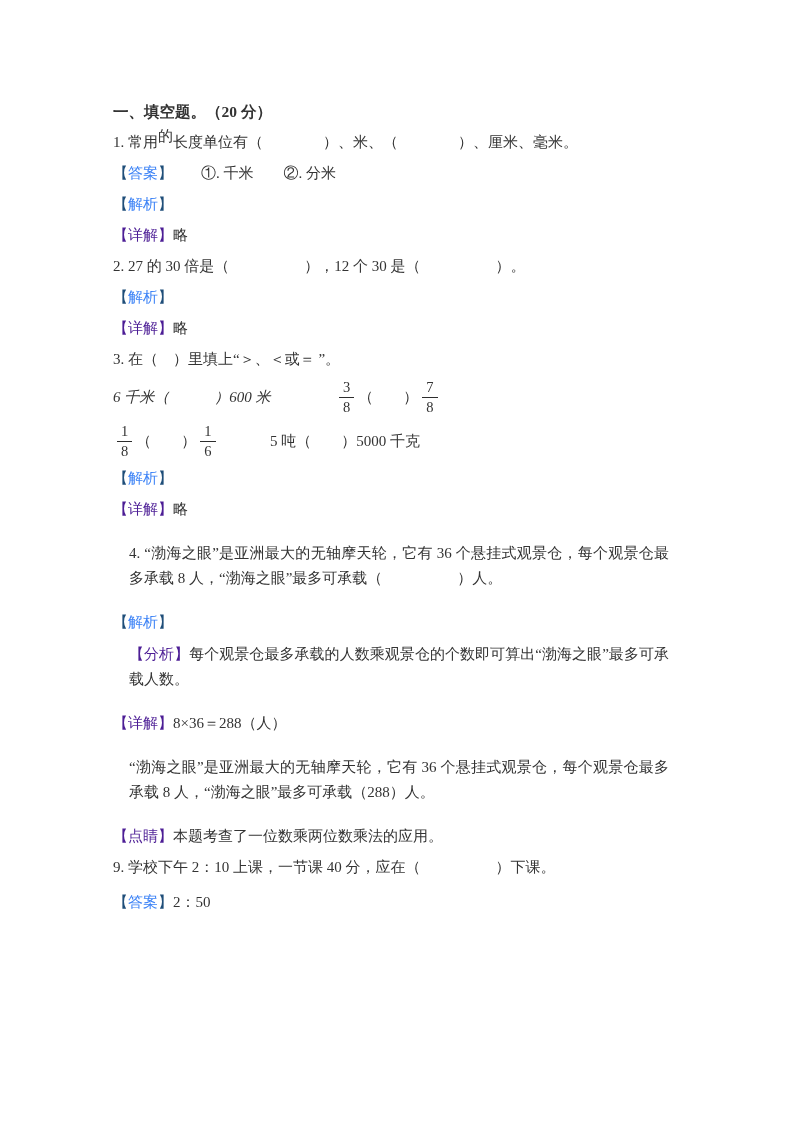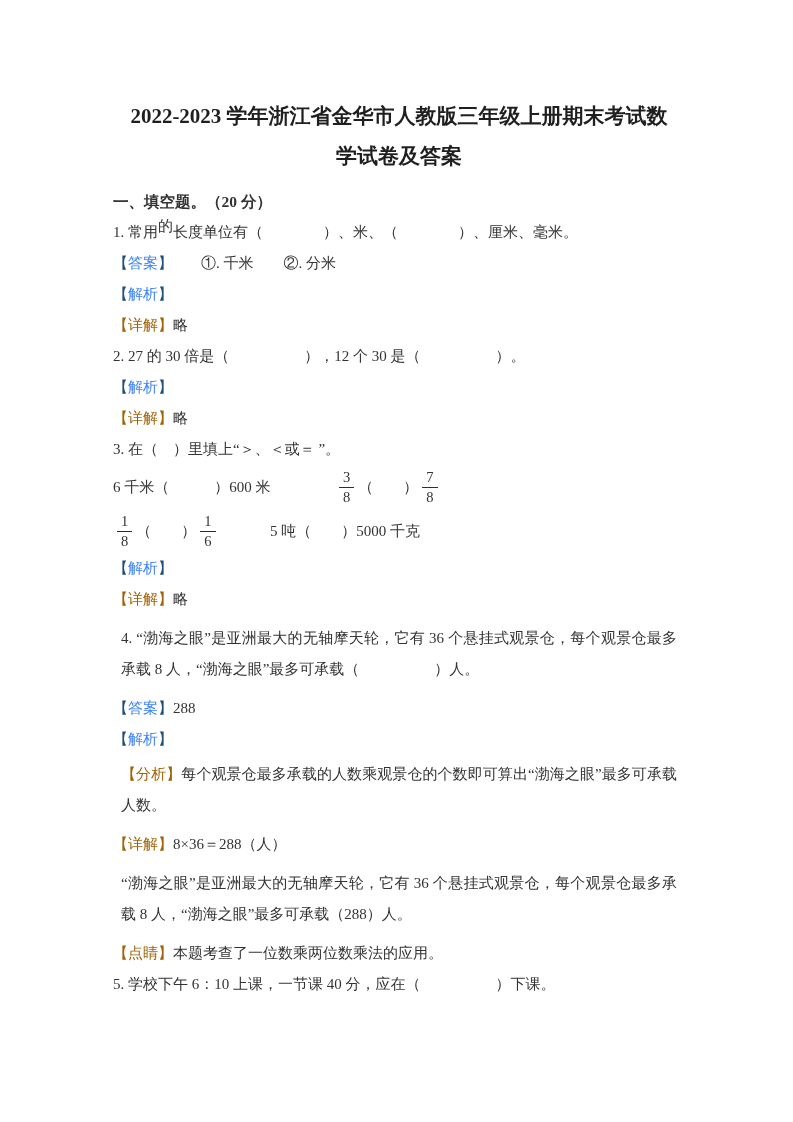--- a/index.html
+++ b/index.html
@@ -11,45 +11,41 @@
     background:#ffffff;
     font-family:"Liberation Serif","DejaVu Serif",serif;
     color:#333333;
     font-size:15px;
     overflow:hidden;
   }
   .title{margin:0 0 10px 0;font-size:21px;font-weight:bold;color:#1f1f1f;text-align:center;line-height:40px;}
   .title span{display:block;}
   .sec{font-weight:bold;font-size:15.5px;line-height:31px;white-space:pre;}
   .line{margin:0;line-height:31px;white-space:pre;}
-  .para{margin:8px;line-height:31px;text-align:justify;}
+  .para{margin:16px;line-height:25px;text-align:justify;}
   .tag .br{color:inherit;}
   .tag-blue .br{color:#1f4e79;}
   .tag-blue .in{color:#3b82f6;}
-  .tag-dark{color:#a16207;}
+  .tag-dark{color:#4c1d95;}
   .ans-gap{margin-left:28px;text-align:center;}
   .sup{position:relative;top:-6px;}
   .fracrow{display:flex;align-items:center;height:44px;}
-  .cell-r1{width:222px;}
+  .cell-r1{width:222px;font-style:italic;}
   .cell-r2{width:157px;}
   .fgroup{display:flex;align-items:center;}
   .frac{display:inline-block;text-align:center;font-size:14.5px;line-height:1.15;margin:0 4px;vertical-align:middle;}
   .frac .num{display:block;border-bottom:1.4px solid #2d2d2d;padding:0 4px 1px;}
   .frac .den{display:block;padding-top:1px;}
   .mt4{margin-top:4px;}
 </style>
 </head>
 <body>
 
 <div class="page">
 
-  <h1 class="title">
-    <span>2022-2023 学年浙江省金华市人教版三年级上册期末考试数</span>
-    <span>学试卷及答案</span>
-  </h1>
 
   <div class="sec">一、填空题。（20 分）</div>
 
   <p class="line"><span>1. 常用</span><span class="sup">的</span><span>长度单位有（　　　　）、米、（　　　　）、厘米、毫米。</span></p>
 
   <p class="line"><span class="tag tag-blue"><span class="br">【</span><span class="in">答案</span><span class="br">】</span></span><span class="ans-gap">①. 千米　　②. 分米</span></p>
 
   <p class="line"><span class="tag tag-blue"><span class="br">【</span><span class="in">解析</span><span class="br">】</span></span></p>
 
   <p class="line"><span class="tag tag-dark"><span class="br">【</span><span class="in">详解</span><span class="br">】</span></span><span>略</span></p>
@@ -93,28 +89,28 @@
     <span>5 吨（　　）5000 千克</span>
   </div>
 
 
   <p class="line"><span class="tag tag-blue"><span class="br">【</span><span class="in">解析</span><span class="br">】</span></span></p>
 
   <p class="line"><span class="tag tag-dark"><span class="br">【</span><span class="in">详解</span><span class="br">】</span></span><span>略</span></p>
 
   <p class="para">4. “渤海之眼”是亚洲最大的无轴摩天轮，它有 36 个悬挂式观景仓，每个观景仓最多承载 8 人，“渤海之眼”最多可承载（　　　　　）人。</p>
 
-  <p class="line"><span class="tag tag-blue"><span class="br">【</span><span class="in">答案</span><span class="br">】</span></span><span>288</span></p>
 
   <p class="line"><span class="tag tag-blue"><span class="br">【</span><span class="in">解析</span><span class="br">】</span></span></p>
 
   <p class="para mt4"><span class="tag tag-dark"><span class="br">【</span><span class="in">分析</span><span class="br">】</span></span><span>每个观景仓最多承载的人数乘观景仓的个数即可算出“渤海之眼”最多可承载人数。</span></p>
 
   <p class="line"><span class="tag tag-dark"><span class="br">【</span><span class="in">详解</span><span class="br">】</span></span><span>8×36＝288（人）</span></p>
 
   <p class="para">“渤海之眼”是亚洲最大的无轴摩天轮，它有 36 个悬挂式观景仓，每个观景仓最多承载 8 人，“渤海之眼”最多可承载（288）人。</p>
 
   <p class="line"><span class="tag tag-dark"><span class="br">【</span><span class="in">点睛</span><span class="br">】</span></span><span>本题考查了一位数乘两位数乘法的应用。</span></p>
 
-  <p class="line">5. 学校下午 6：10 上课，一节课 40 分，应在（　　　　　）下课。</p>
+  <p class="line">9. 学校下午 2：10 上课，一节课 40 分，应在（　　　　　）下课。</p>
 
+  <p class="line mt4"><span class="tag tag-blue"><span class="br">【</span><span class="in">答案</span><span class="br">】</span></span><span>2：50</span></p>
 
 </div>
 
 </body></html>

